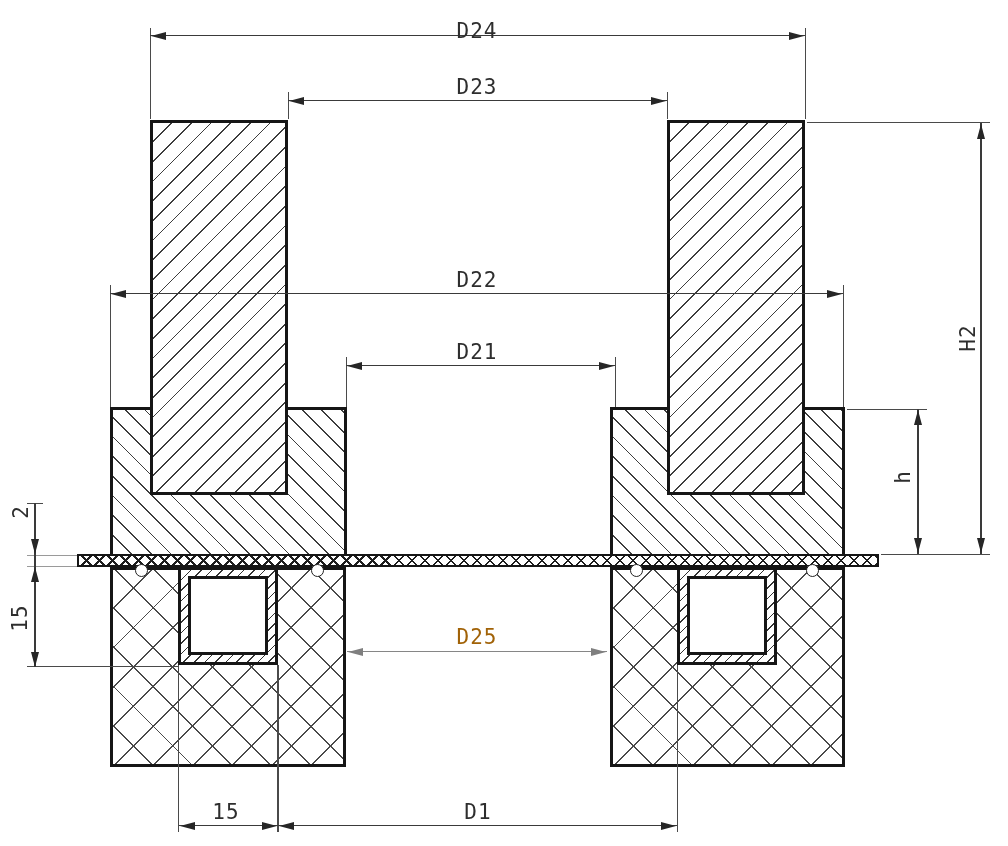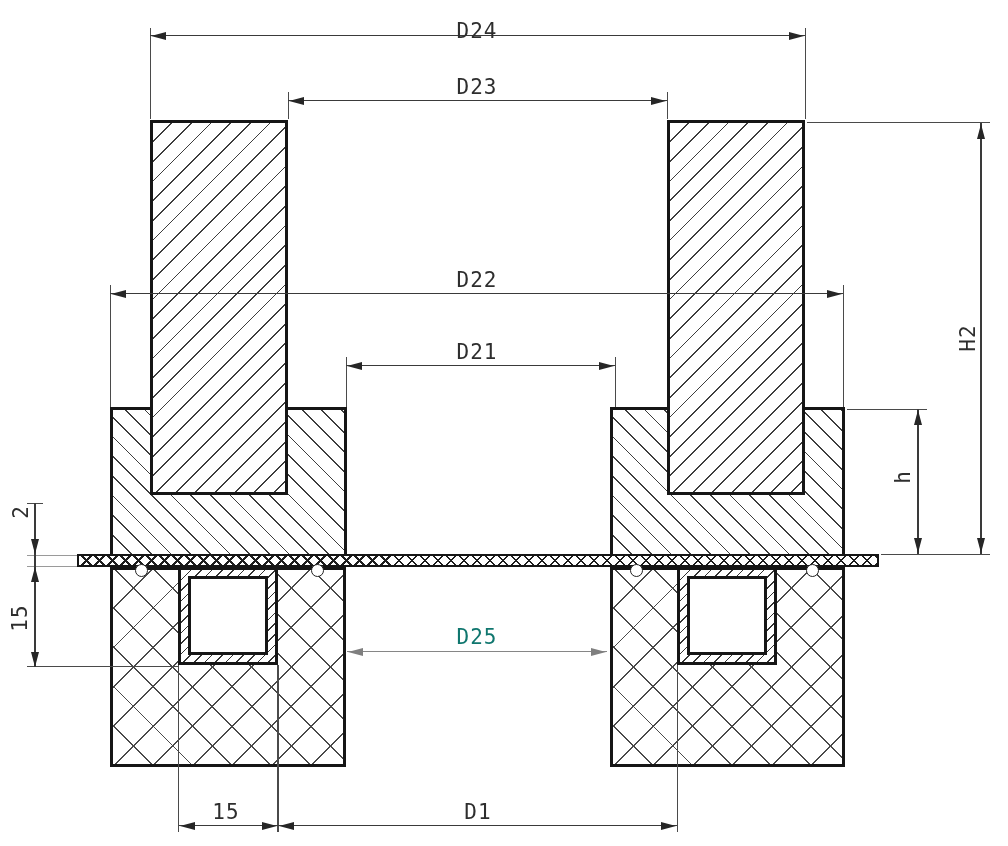--- a/index.html
+++ b/index.html
@@ -30,21 +30,21 @@
   .eline{background:#4a4a4a;}
   .eline-gray{background:#9a9a9a;}
   .ar{width:0;height:0;border-style:solid;}
   .ar-l{border-width:4px 15px 4px 0;border-color:transparent #262626 transparent transparent;}
   .ar-r{border-width:4px 0 4px 15px;border-color:transparent transparent transparent #262626;}
   .ar-u{border-width:0 4px 15px 4px;border-color:transparent transparent #262626 transparent;}
   .ar-d{border-width:15px 4px 0 4px;border-color:#262626 transparent transparent transparent;}
   .ar-l.gray{border-right-color:#7f7f7f;}
   .ar-r.gray{border-left-color:#7f7f7f;}
   .dlabel{font-size:21px;line-height:22px;color:#2e2e2e;text-align:center;letter-spacing:1px;}
-  .dlabel.gray{color:#0f766e;}
+  .dlabel.gray{color:#a16207;}
   .rot{display:flex;align-items:center;justify-content:center;transform:rotate(-90deg);}
   .circle{width:13px;height:13px;border:1.6px solid #222;border-radius:50%;
           background:#fff;box-sizing:border-box;}
 </style>
 </head>
 <body>
 
 <div id="canvas">
 
   <div class="abs hatch-back outline3" style="left:110px;top:407px;width:237px;height:150px;"></div>

